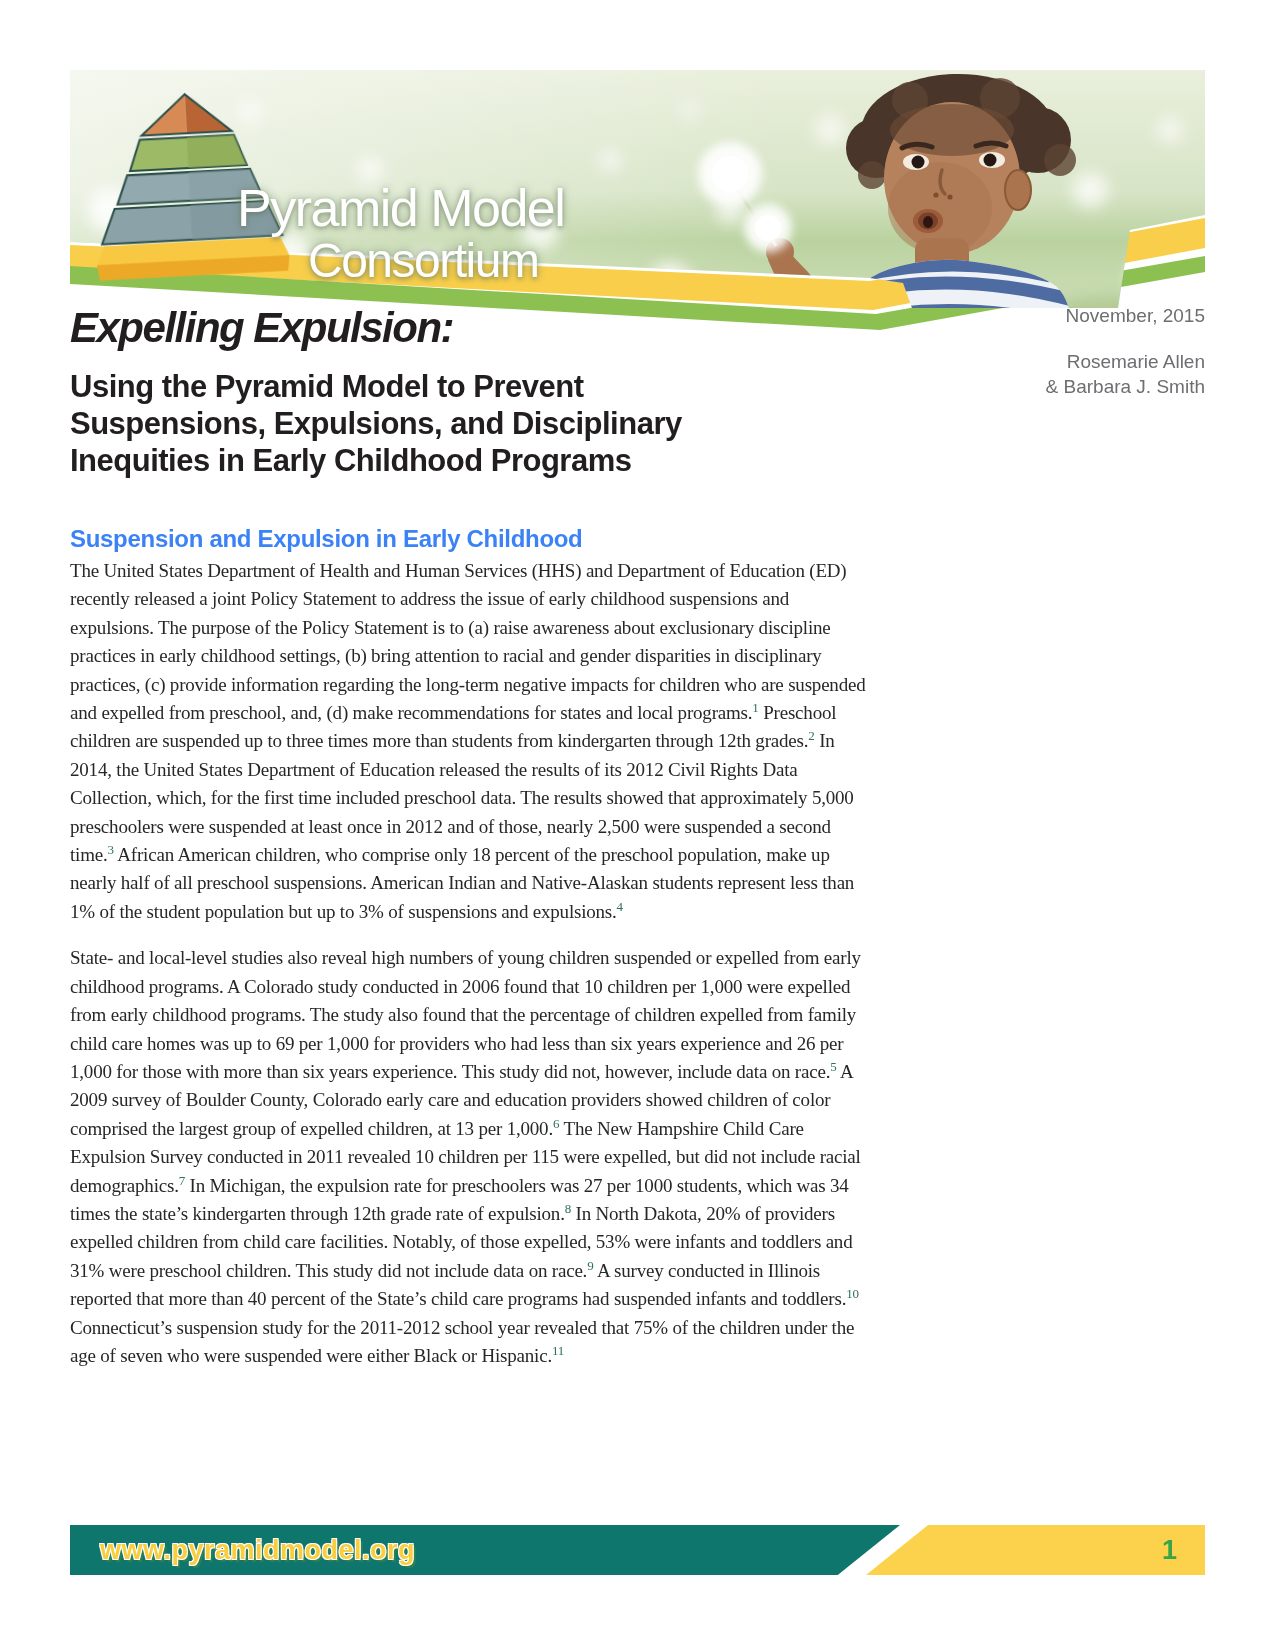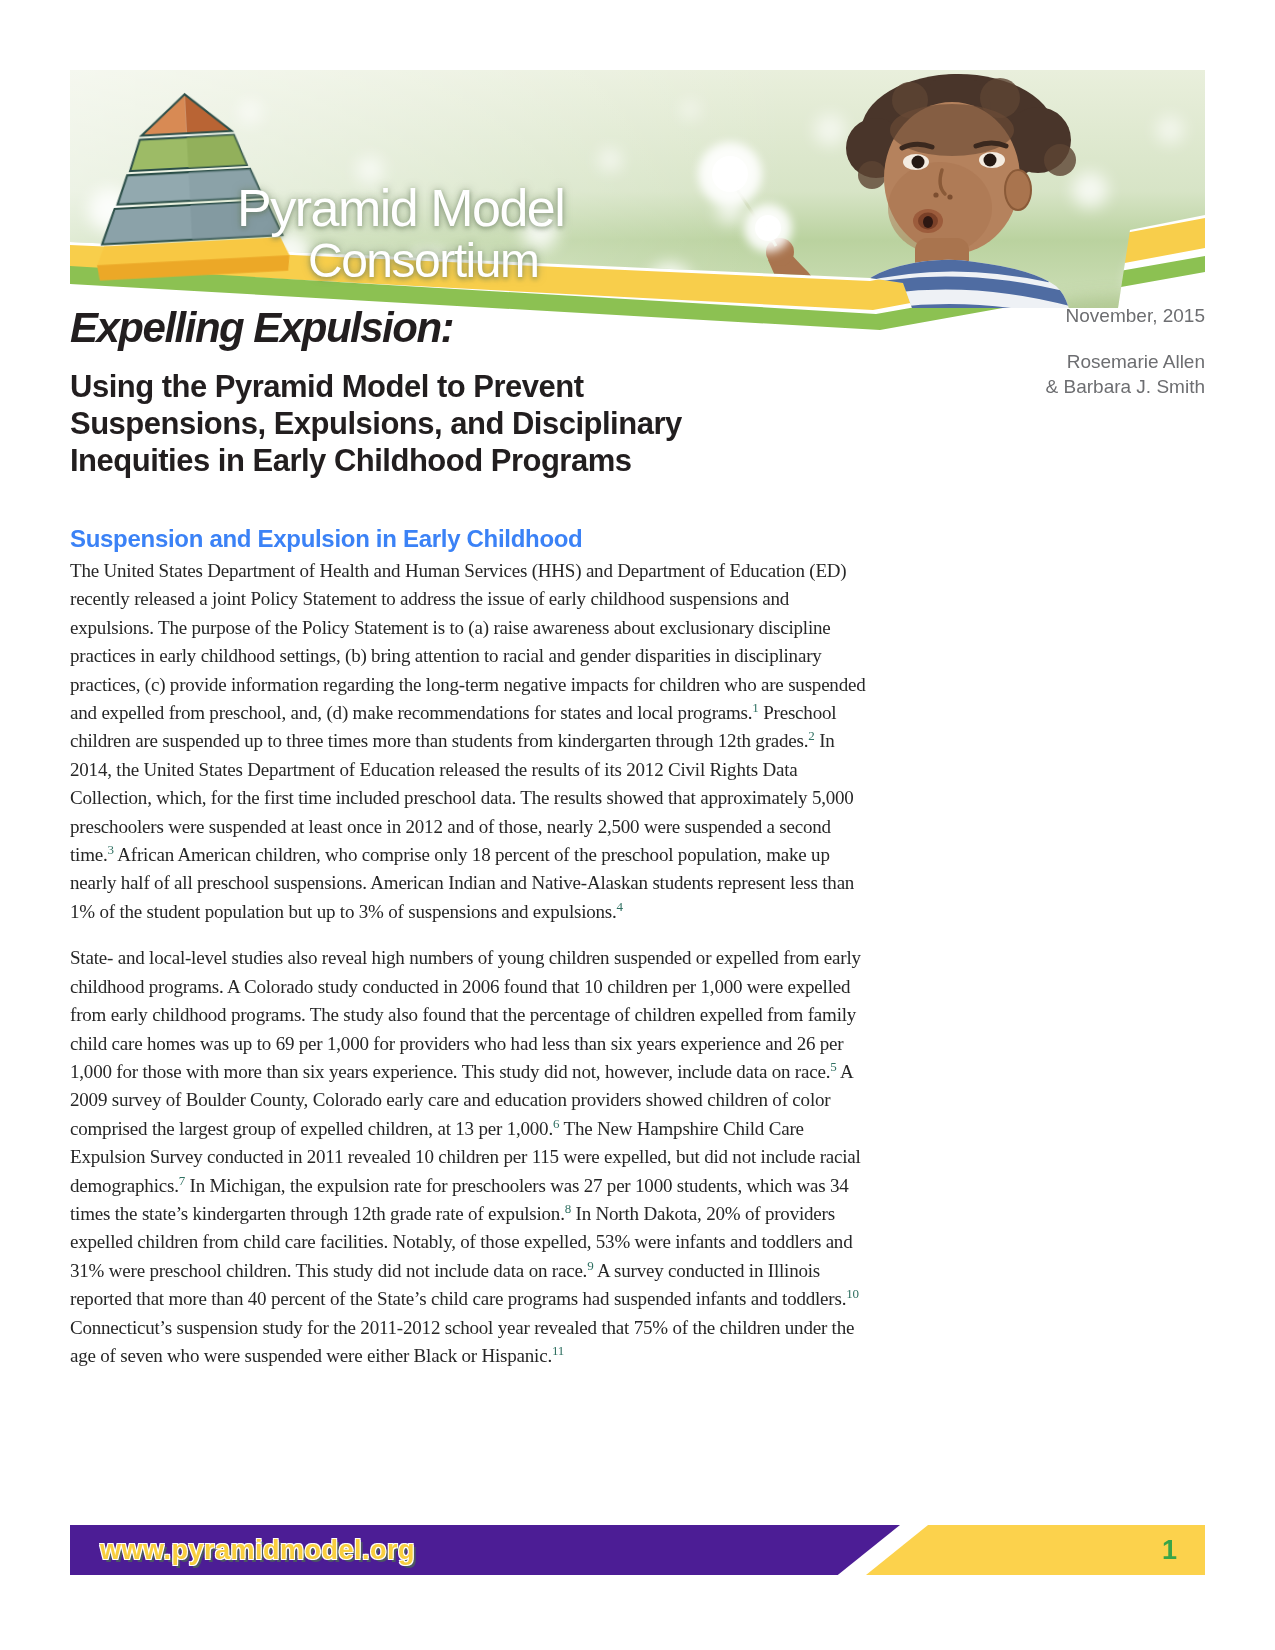--- a/index.html
+++ b/index.html
@@ -200,20 +200,20 @@
     <div>&amp; Barbara J. Smith</div>
   </div>
 
   <div class="section-heading">Suspension and Expulsion in Early Childhood</div>
 
   <div class="body-text">
     <p>The United States Department of Health and Human Services (HHS) and Department of Education (ED) recently released a joint Policy Statement to address the issue of early childhood suspensions and expulsions. The purpose of the Policy Statement is to (a) raise awareness about exclusionary discipline practices in early childhood settings, (b) bring attention to racial and gender disparities in disciplinary practices, (c) provide information regarding the long-term negative impacts for children who are suspended and expelled from preschool, and, (d) make recommendations for states and local programs.<sup class="fn">1</sup> Preschool children are suspended up to three times more than students from kindergarten through 12th grades.<sup class="fn">2</sup> In 2014, the United States Department of Education released the results of its 2012 Civil Rights Data Collection, which, for the first time included preschool data. The results showed that approximately 5,000 preschoolers were suspended at least once in 2012 and of those, nearly 2,500 were suspended a second time.<sup class="fn">3</sup> African American children, who comprise only 18 percent of the preschool population, make up nearly half of all preschool suspensions. American Indian and Native-Alaskan students represent less than 1% of the student population but up to 3% of suspensions and expulsions.<sup class="fn">4</sup></p>
     <p>State- and local-level studies also reveal high numbers of young children suspended or expelled from early childhood programs. A Colorado study conducted in 2006 found that 10 children per 1,000 were expelled from early childhood programs. The study also found that the percentage of children expelled from family child care homes was up to 69 per 1,000 for providers who had less than six years experience and 26 per 1,000 for those with more than six years experience. This study did not, however, include data on race.<sup class="fn">5</sup> A 2009 survey of Boulder County, Colorado early care and education providers showed children of color comprised the largest group of expelled children, at 13 per 1,000.<sup class="fn">6</sup> The New Hampshire Child Care Expulsion Survey conducted in 2011 revealed 10 children per 115 were expelled, but did not include racial demographics.<sup class="fn">7</sup> In Michigan, the expulsion rate for preschoolers was 27 per 1000 students, which was 34 times the state’s kindergarten through 12th grade rate of expulsion.<sup class="fn">8</sup> In North Dakota, 20% of providers expelled children from child care facilities. Notably, of those expelled, 53% were infants and toddlers and 31% were preschool children. This study did not include data on race.<sup class="fn">9</sup> A survey conducted in Illinois reported that more than 40 percent of the State’s child care programs had suspended infants and toddlers.<sup class="fn">10</sup> Connecticut’s suspension study for the 2011-2012 school year revealed that 75% of the children under the age of seven who were suspended were either Black or Hispanic.<sup class="fn">11</sup></p>
   </div>
 
-  <div class="footer-green" style="background-color: #4c1d95;">
+  <div class="footer-green" style="background-color: #0f766e;">
     <div class="site-url">www.pyramidmodel.org</div>
   </div>
   <div class="footer-yellow" style="background-color: rgb(252, 210, 76);">
     <div class="page-num">1</div>
   </div>
 
 </div>
 
 </body></html>

